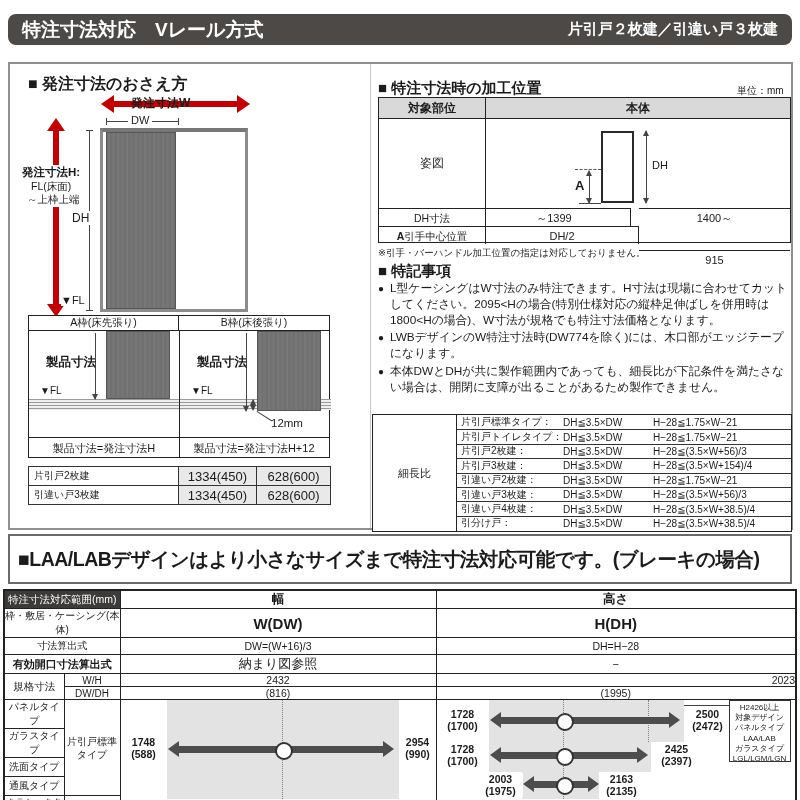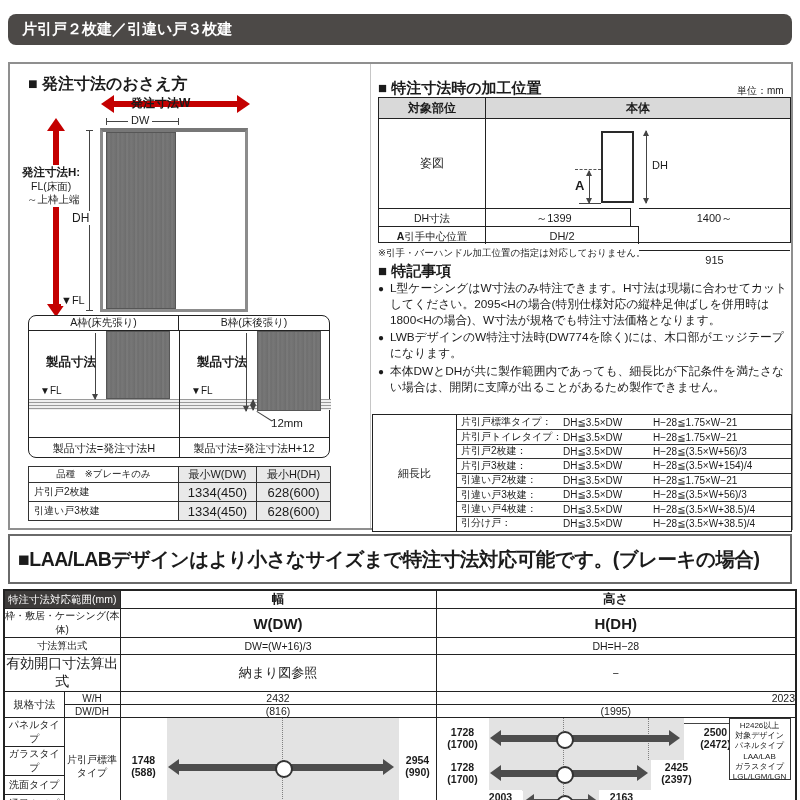--- a/index.html
+++ b/index.html
@@ -70,20 +70,21 @@
   .notebul .row{display:flex;margin-bottom:2px;}
   .notebul .m{width:12px;flex:none;font-size:10px;padding-top:1px;}
   .dashline{border-top:1px dashed #555;height:0;}
 </style>
 </head>
 <body>
 
 <div class="page">
 
   <div class="abs hbar">
+    <span class="l">特注寸法対応　Vレール方式</span>
     <span class="r">片引戸２枚建／引違い戸３枚建</span>
   </div>
 
   <div class="abs cbox"></div>
   <div class="abs vdiv"></div>
 
   <div class="abs sec-title" style="left:28px;top:74px;">■ 発注寸法のおさえ方</div>
 
   <div class="abs lbl b" style="left:131px;top:95px;font-size:12px;z-index:2;">発注寸法W</div>
   <div class="abs redh" style="left:114px;top:101px;width:123px;"></div>
@@ -100,21 +101,21 @@
   <div class="abs tick" style="left:86px;top:130px;width:7px;height:1px;"></div>
   <div class="abs tick" style="left:86px;top:310px;width:7px;height:1px;"></div>
   <div class="abs lbl" style="left:70px;top:211px;font-size:12px;background:#fff;padding:0 2px;">DH</div>
 
   <div class="abs redv" style="left:53px;top:131px;height:173px;"></div>
   <div class="abs lbl b" style="left:22px;top:165px;font-size:11.5px;background:#fff;">発注寸法H:</div>
   <div class="abs lbl" style="left:31px;top:180px;font-size:10.5px;background:#fff;">FL(床面)</div>
   <div class="abs lbl" style="left:27px;top:193px;font-size:10.5px;background:#fff;">～上枠上端</div>
   <div class="abs lbl" style="left:61px;top:294px;font-size:11px;background:#fff;">▼FL</div>
 
-  <div class="abs boxline" style="left:28px;top:315px;width:302px;height:143px;border-radius:8px;">
+  <div class="abs boxline" style="left:28px;top:315px;width:302px;height:143px;">
     <div class="abs ctr" style="left:0;top:0;width:150px;height:15px;border-right:1px solid #222;border-bottom:1px solid #222;font-size:10.5px;box-sizing:border-box;">A枠(床先張り)</div>
     <div class="abs ctr" style="left:150px;top:0;right:0;height:15px;border-bottom:1px solid #222;font-size:10.5px;box-sizing:border-box;">B枠(床後張り)</div>
     <div class="abs" style="left:150px;top:15px;width:1px;bottom:0;background:#222;"></div>
 
     <div class="abs floor" style="left:0;top:83px;width:150px;height:11px;"></div>
     <div class="abs wood" style="left:77px;top:15px;width:64px;height:68px;"></div>
     <div class="abs dimv arr-down" style="left:66px;top:17px;height:66px;"></div>
     <div class="abs lbl b" style="left:17px;top:38px;font-size:12.5px;">製品寸法</div>
     <div class="abs lbl" style="left:11px;top:69px;font-size:10px;">▼FL</div>
 
@@ -131,25 +132,20 @@
     <div class="abs ctr" style="left:150px;bottom:0;right:0;height:20px;border-top:1px solid #222;font-size:11px;line-height:20px;box-sizing:border-box;">製品寸法=発注寸法H+12</div>
   </div>
 
   <table class="mtab abs" style="left:28px;top:466px;width:302px;">
     <colgroup>
         <col style="width:150px">
         <col style="width:78px">
         <col style="width:74px">
       </colgroup>
     <tbody>
-        <tr>
-      <td class="hd">品種　※ブレーキのみ</td>
-      <td class="hd vl" style="font-size:11px;">最小W(DW)</td>
-      <td class="hd vl" style="font-size:11px;">最小H(DH)</td>
-    </tr>
     <tr>
       <td class="nm">片引戸2枚建</td>
       <td class="vl">1334(450)</td>
       <td class="vl">628(600)</td>
     </tr>
     <tr>
       <td class="nm">引違い戸3枚建</td>
       <td class="vl">1334(450)</td>
       <td class="vl">628(600)</td>
     </tr>
@@ -269,21 +265,21 @@
       <td colspan="2" style="font-size:10px;">枠・敷居・ケーシング(本体)</td>
       <td colspan="2" class="b" style="font-size:15px;">W(DW)</td>
       <td colspan="2" class="b" style="font-size:15px;">H(DH)</td>
     </tr>
     <tr style="height:17px;">
       <td colspan="2" style="font-size:10px;">寸法算出式</td>
       <td colspan="2" style="font-size:10.5px;">DW=(W+16)/3</td>
       <td colspan="2" style="font-size:10.5px;">DH=H−28</td>
     </tr>
     <tr style="height:19px;">
-      <td colspan="2" style="font-size:14px;">有効開口寸法算出式</td>
+      <td colspan="2" style="font-size:11px;font-weight:bold;">有効開口寸法算出式</td>
       <td colspan="2" style="font-size:13px;">納まり図参照</td>
       <td colspan="2" style="font-size:11px;">−</td>
     </tr>
     <tr style="height:13px;">
       <td rowspan="2" style="font-size:10.5px;">規格寸法</td>
       <td style="font-size:10px;">W/H</td>
       <td colspan="2" style="font-size:10.5px;">2432</td>
       <td colspan="2" style="font-size:10.5px;text-align:right;">2023</td>
     </tr>
     <tr style="height:13px;">
@@ -306,21 +302,21 @@
         <div class="gray" style="left:52px;top:0;width:195px;height:42px;"></div>
         <div class="gray" style="left:52px;top:42px;width:162px;height:30px;"></div>
         <div class="gray" style="left:85px;top:72px;width:77px;height:27px;"></div>
         <div class="dotline" style="left:126px;top:0;height:99px;"></div>
         <div class="dotline" style="left:211px;top:0;height:42px;"></div>
         <div class="abs" style="left:247px;top:5px;width:45px;height:1px;background:#444;"></div>
 
         <div class="rlab" style="left:2px;top:8px;width:48px;"><span>1728</span><br><span>(1700)</span></div>
         <div class="garrow" style="left:64px;top:17px;width:168px;"></div>
         <div class="dot" style="left:119px;top:13px;"></div>
-        <div class="rlab" style="left:248px;top:8px;width:46px;padding-left:8px;"><span>2500</span><br><span>(2472)</span></div>
+        <div class="rlab" style="left:248px;top:8px;width:46px;"><span>2500</span><br><span>(2472)</span></div>
 
         <div class="rlab" style="left:2px;top:43px;width:48px;"><span>1728</span><br><span>(1700)</span></div>
         <div class="garrow" style="left:64px;top:52px;width:136px;"></div>
         <div class="dot" style="left:119px;top:48px;"></div>
         <div class="rlab" style="left:215px;top:43px;width:50px;"><span>2425</span><br><span>(2397)</span></div>
 
         <div class="rlab" style="left:42px;top:73px;width:44px;background:#fff;"><span>2003</span><br><span>(1975)</span></div>
         <div class="garrow" style="left:97px;top:81px;width:54px;"></div>
         <div class="dot" style="left:119px;top:77px;"></div>
         <div class="rlab" style="left:162px;top:73px;width:46px;background:#fff;"><span>2163</span><br><span>(2135)</span></div>

